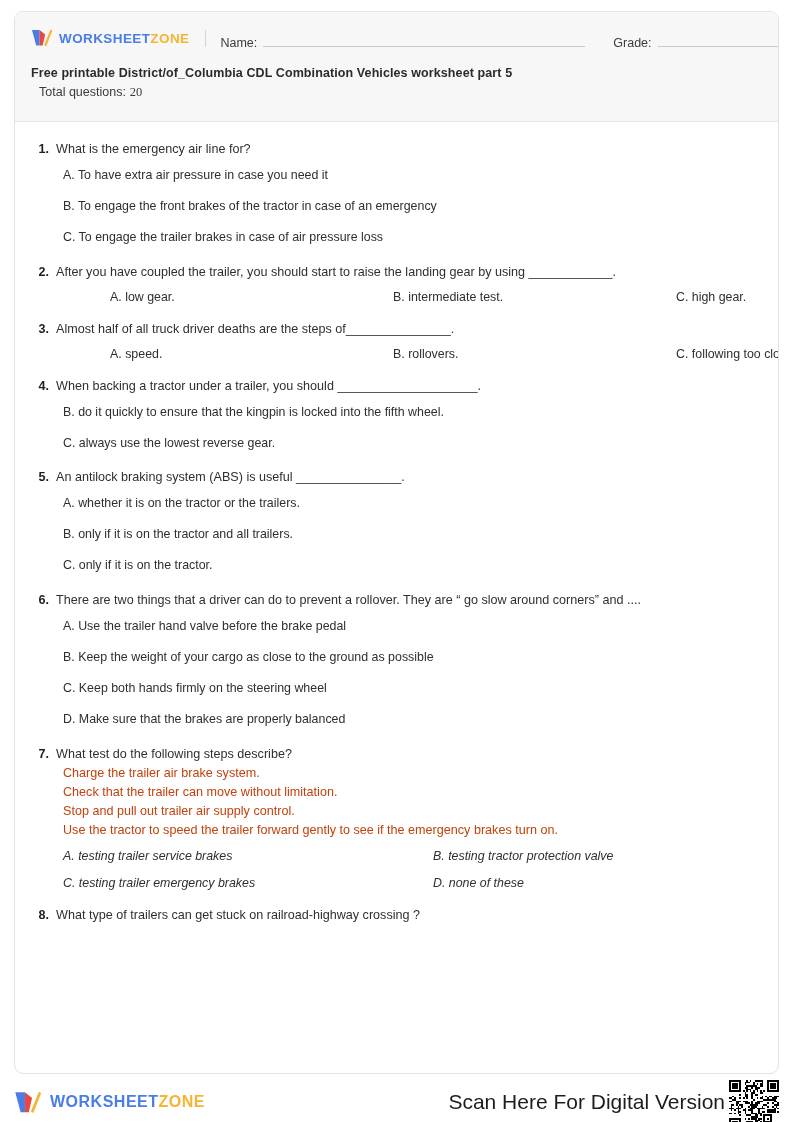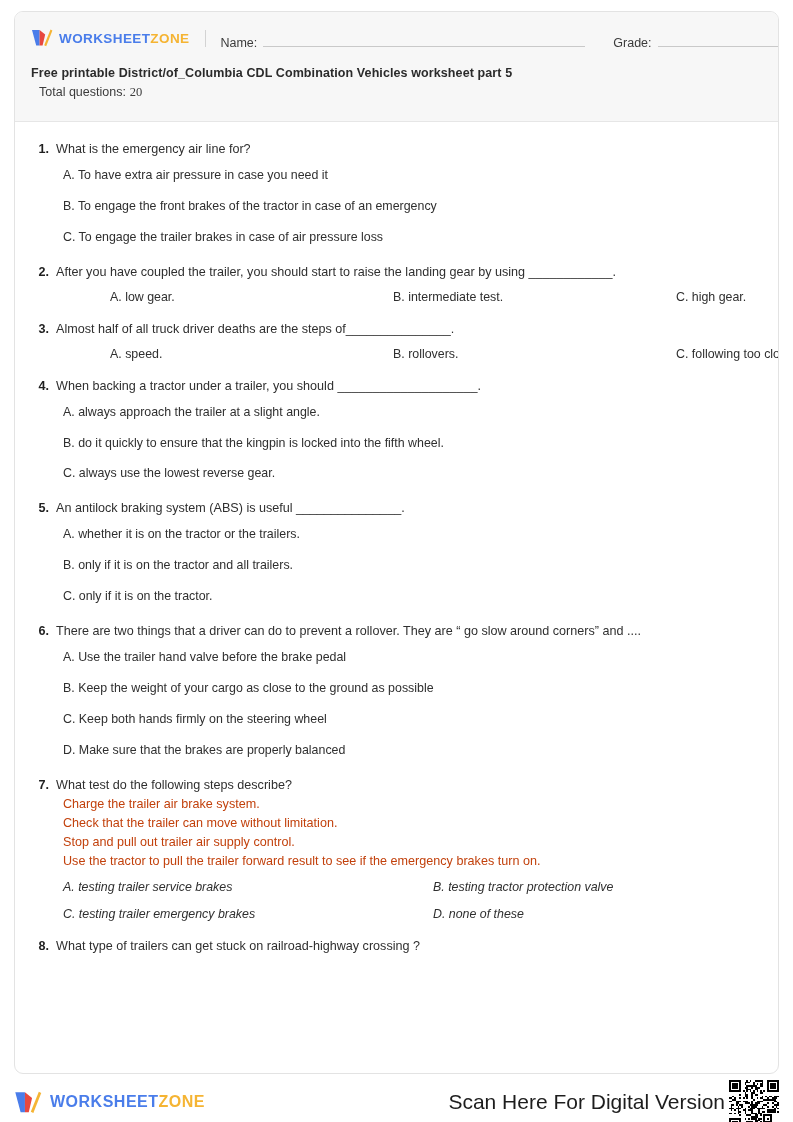--- a/index.html
+++ b/index.html
@@ -267,21 +267,20 @@
               <div class="opt-cell">C. following too closely.</div>
             </div>
           </div>
         </div>
         <div class="q-block">
           <div class="q-line">
             <span class="q-num">4.</span>
             <span class="q-text">When backing a tractor under a trailer, you should ____________________.</span>
           </div>
           <div class="opts">
-            <div class="opt">A. always approach the trailer at a slight angle.</div>
             <div class="opt">B. do it quickly to ensure that the kingpin is locked into the fifth wheel.</div>
             <div class="opt">C. always use the lowest reverse gear.</div>
           </div>
         </div>
         <div class="q-block">
           <div class="q-line">
             <span class="q-num">5.</span>
             <span class="q-text">An antilock braking system (ABS) is useful _______________.</span>
           </div>
           <div class="opts">
@@ -303,21 +302,21 @@
           </div>
         </div>
         <div class="q-block">
           <div class="q-line">
             <span class="q-num">7.</span>
             <span class="q-text">What test do the following steps describe?</span>
           </div>
           <div class="q-extra">Charge the trailer air brake system.</div>
           <div class="q-extra">Check that the trailer can move without limitation.</div>
           <div class="q-extra">Stop and pull out trailer air supply control.</div>
-          <div class="q-extra">Use the tractor to pull the trailer forward result to see if the emergency brakes turn on.</div>
+          <div class="q-extra">Use the tractor to speed the trailer forward gently to see if the emergency brakes turn on.</div>
           <div class="opts">
             <div class="opt-row cols2">
               <div class="opt-cell">A. testing trailer service brakes</div>
               <div class="opt-cell">B. testing tractor protection valve</div>
             </div>
             <div class="opt-row cols2">
               <div class="opt-cell">C. testing trailer emergency brakes</div>
               <div class="opt-cell">D. none of these</div>
             </div>
           </div>

